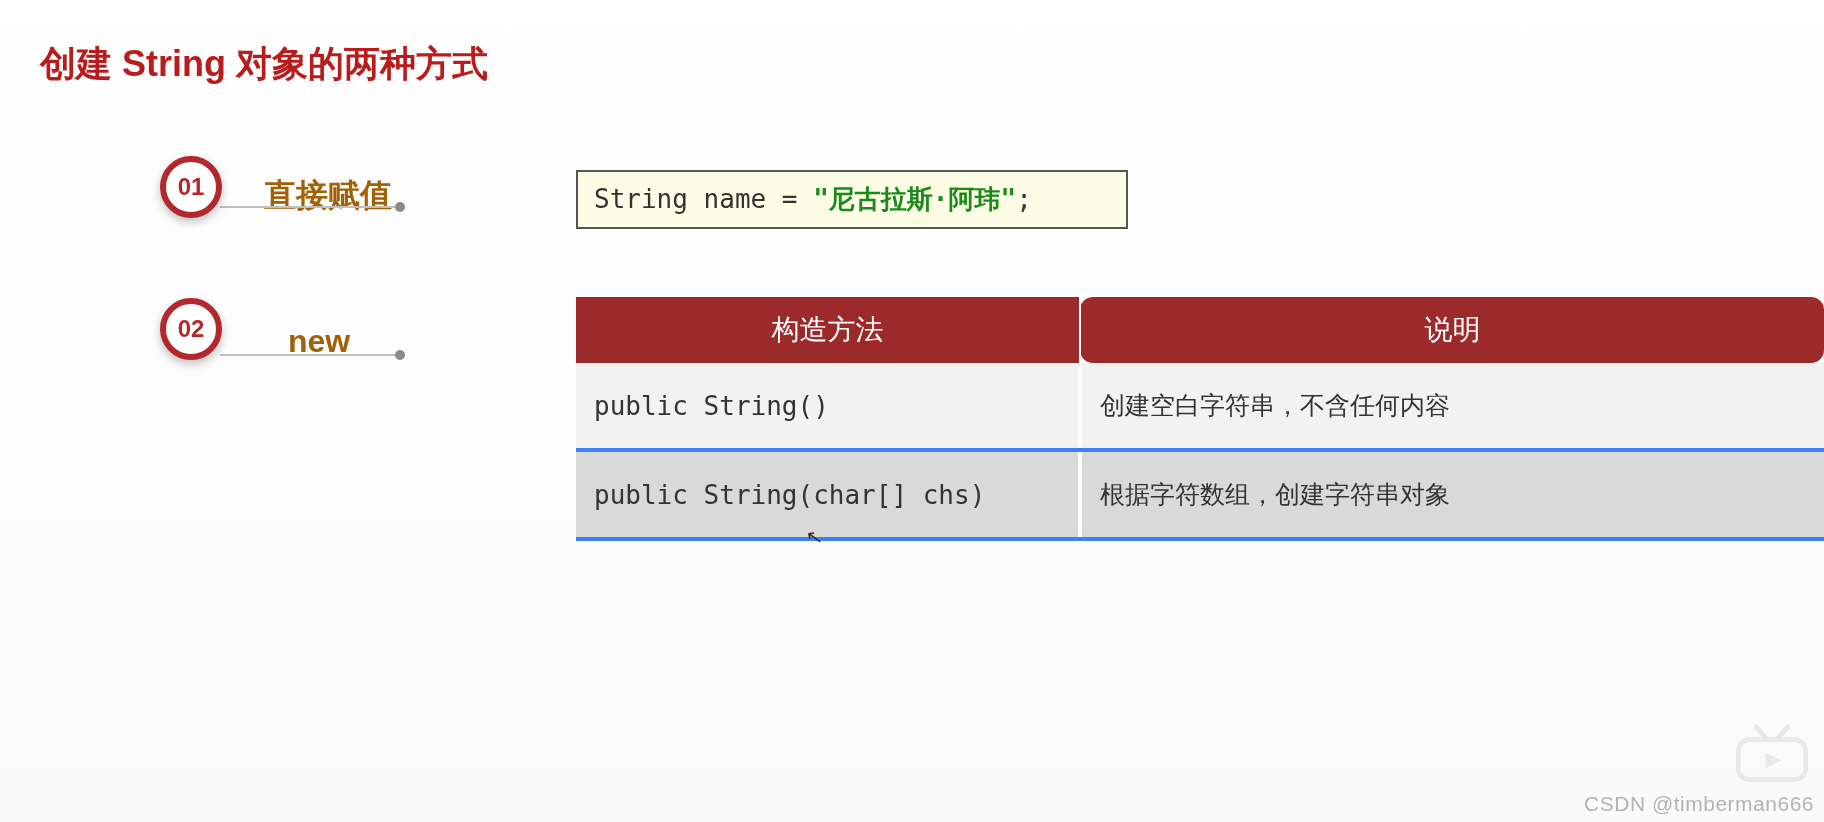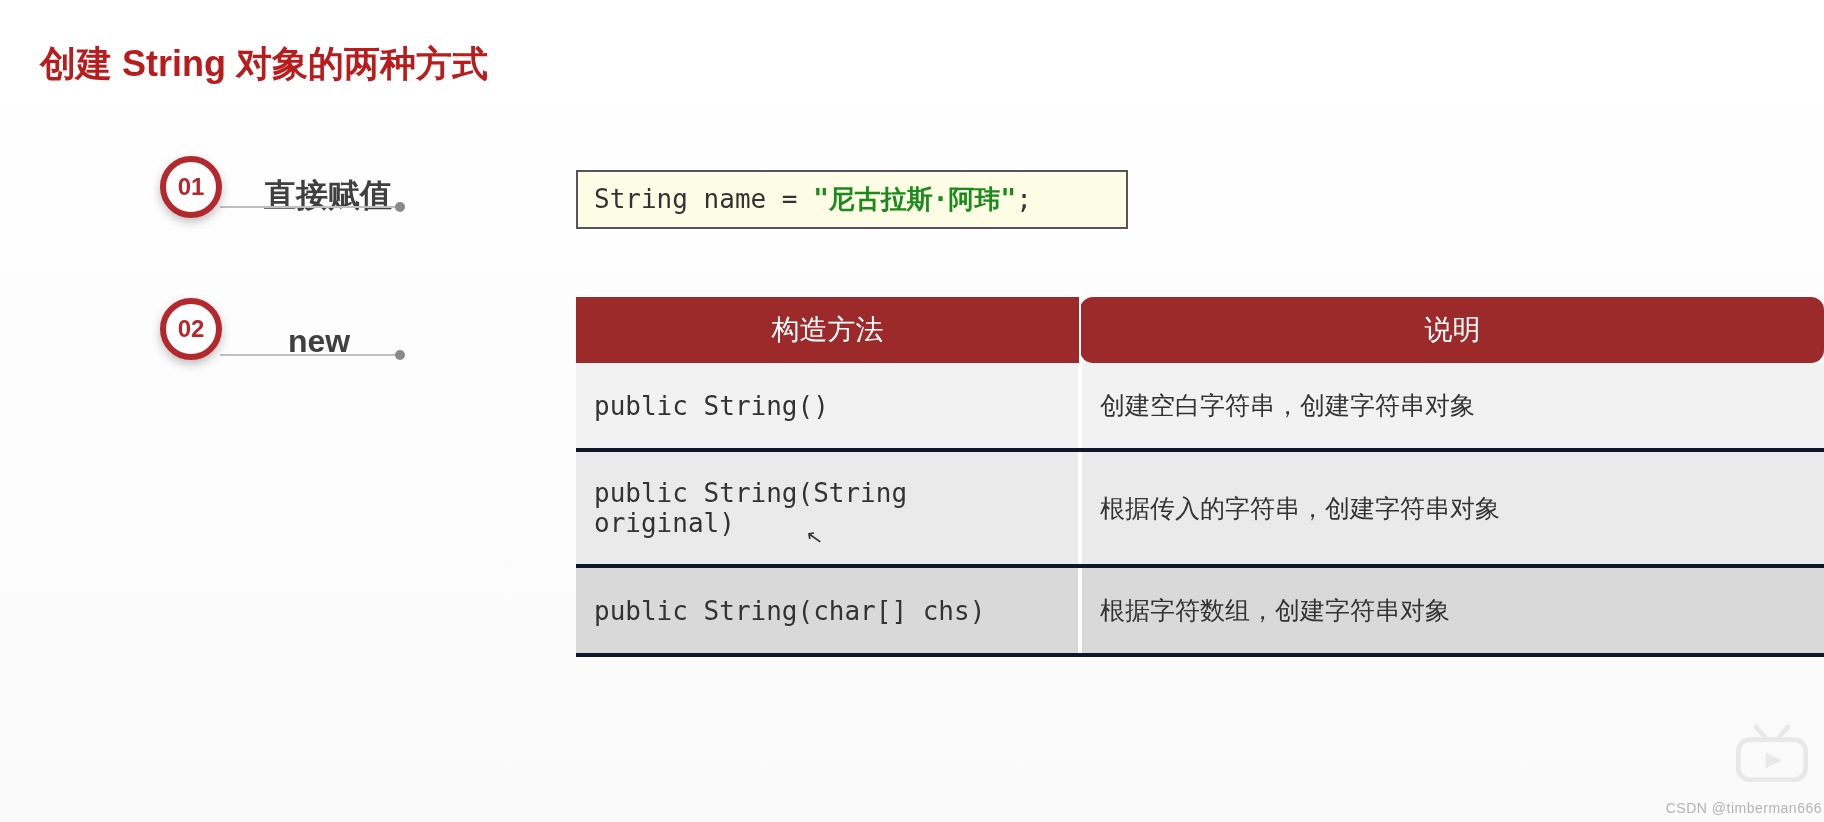--- a/index.html
+++ b/index.html
@@ -60,21 +60,21 @@
     width: 10px;
     height: 10px;
     background: #8a8a8a;
     border-radius: 50%;
   }
   .badge-label {
     margin-left: 42px;
     margin-top: 24px;
     font-size: 32px;
     font-weight: 800;
-    color: #404040;
+    color: #a16207;
   }
 
   
   .codebox {
     position: absolute;
     left: 576px;
     top: 170px;
     width: 552px;
     padding: 10px 16px;
     border: 2px solid #555;
@@ -100,21 +100,21 @@
     color: #fff;
     font-weight: 400;
     font-size: 28px;
     padding: 14px 4px;
     text-align: center;
     border-right: 2px solid #fff;
   }
   .tbl th:last-child { border-right: none; border-radius: 13px; }
   .tbl td {
     padding: 26px 18px;
-    border-bottom: 4px solid #0f172a;
+    border-bottom: 4px solid #3b82f6;
     border-right: 4px solid #fff;
     vertical-align: middle;
     color: #333;
   }
   .tbl td:last-child { border-right: none; }
   .tbl td.code {
     font-family: "Consolas", "DejaVu Sans Mono", monospace;
     font-size: 26px;
   }
   .tbl .col1 { width: 504px; }
@@ -129,23 +129,23 @@
     top: 525px;
     font-size: 20px;
     color: #333;
     transform: rotate(-10deg);
     pointer-events: none;
   }
 
   
   .watermark {
     position: absolute;
-    right: 2px;
+    right: 10px;
     bottom: 6px;
-    font-size: 14px;
+    font-size: 21px;
     color: rgba(120,120,120,.55);
     letter-spacing: .5px;
     margin-left: 13px;
   }
   .tv-icon {
     position: absolute;
     right: 12px;
     bottom: 36px;
     width: 80px;
     height: 64px;
@@ -175,25 +175,21 @@
 <table class="tbl">
   <thead>
     <tr>
       <th class="col1">构造方法</th>
       <th>说明</th>
     </tr>
   </thead>
   <tbody>
     <tr>
       <td class="code">public String()</td>
-      <td>创建空白字符串，创建字符串对象</td>
-    </tr>
-    <tr>
-      <td class="code">public String(String original)</td>
-      <td>根据传入的字符串，创建字符串对象</td>
+      <td>创建空白字符串，不含任何内容</td>
     </tr>
     <tr class="hi">
       <td class="code">public String(char[] chs)</td>
       <td>根据字符数组，创建字符串对象</td>
     </tr>
   </tbody>
 </table>
 
 <div class="cursor">↖</div>
 

